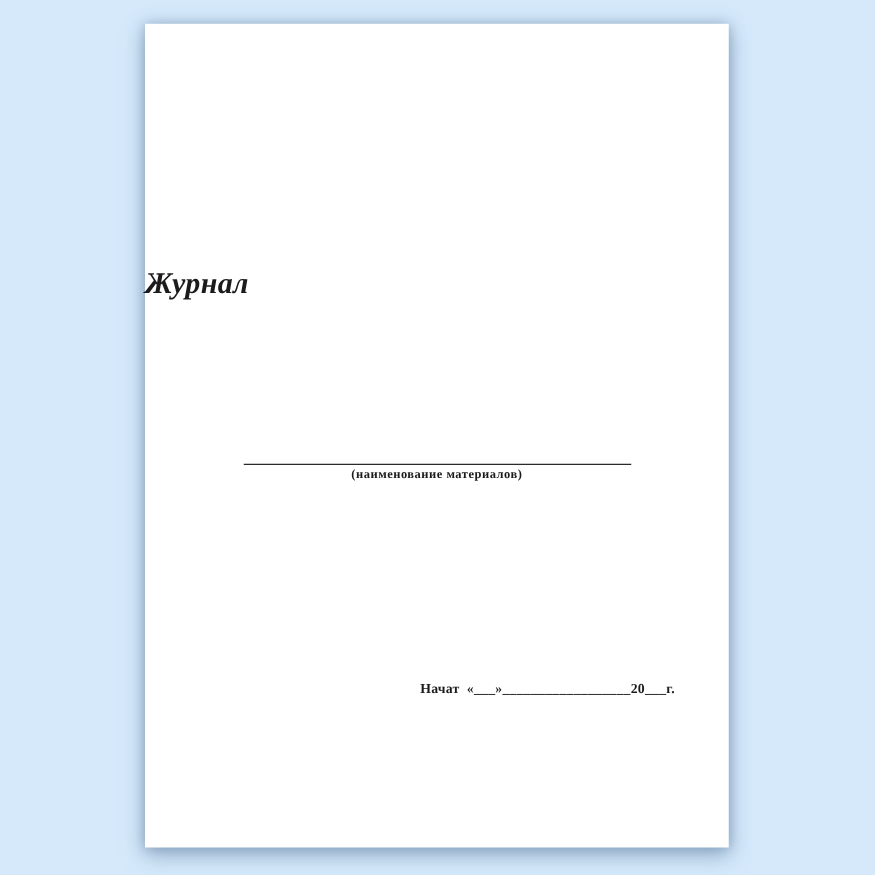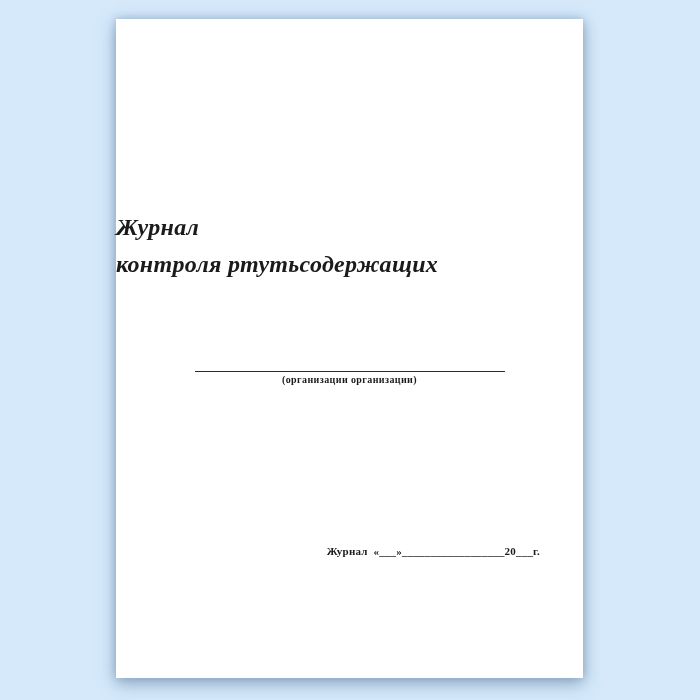--- a/index.html
+++ b/index.html
@@ -66,24 +66,23 @@
     letter-spacing: 0.2px;
   }
 </style>
 </head>
 <body>
 
 <div class="sheet">
 
   <div class="title-block">
     <div>Журнал</div>
-    <div>контроля ртутьсодержащих</div>
   </div>
 
   <div class="org-underline"></div>
 
-  <div class="org-caption">(организации организации)</div>
+  <div class="org-caption">(наименование материалов)</div>
 
   <div class="dates-block">
-    <div>Журнал  «___»__________________20___г.</div>
+    <div>Начат  «___»__________________20___г.</div>
   </div>
 
 </div>
 
 </body></html>

